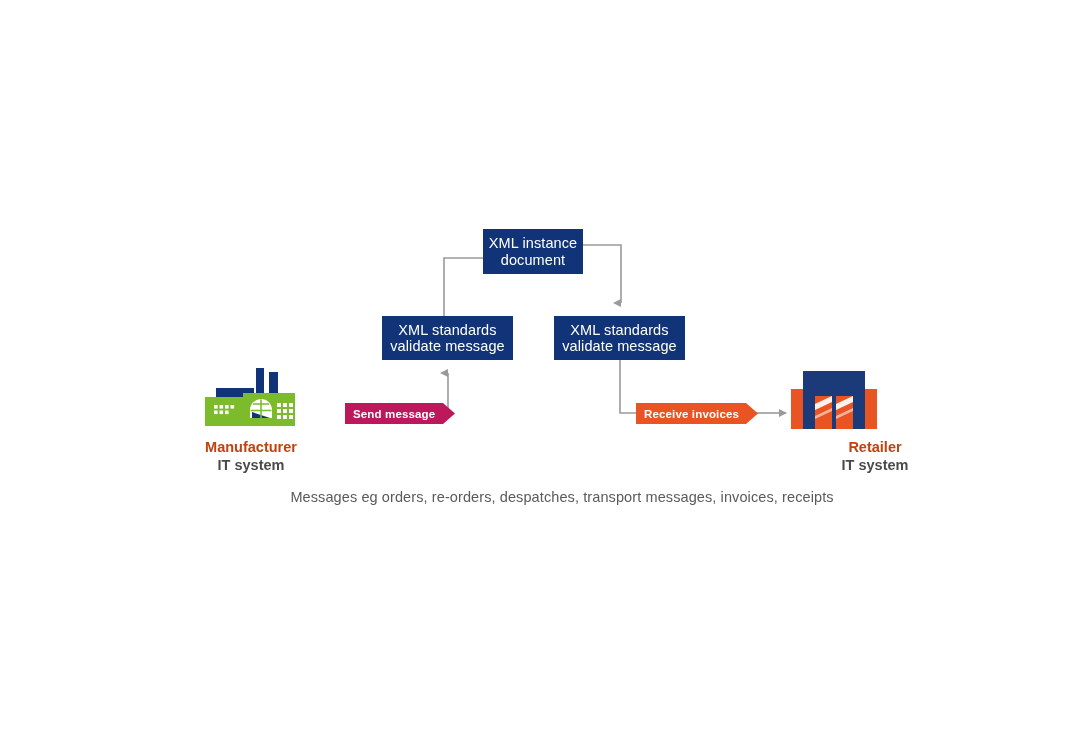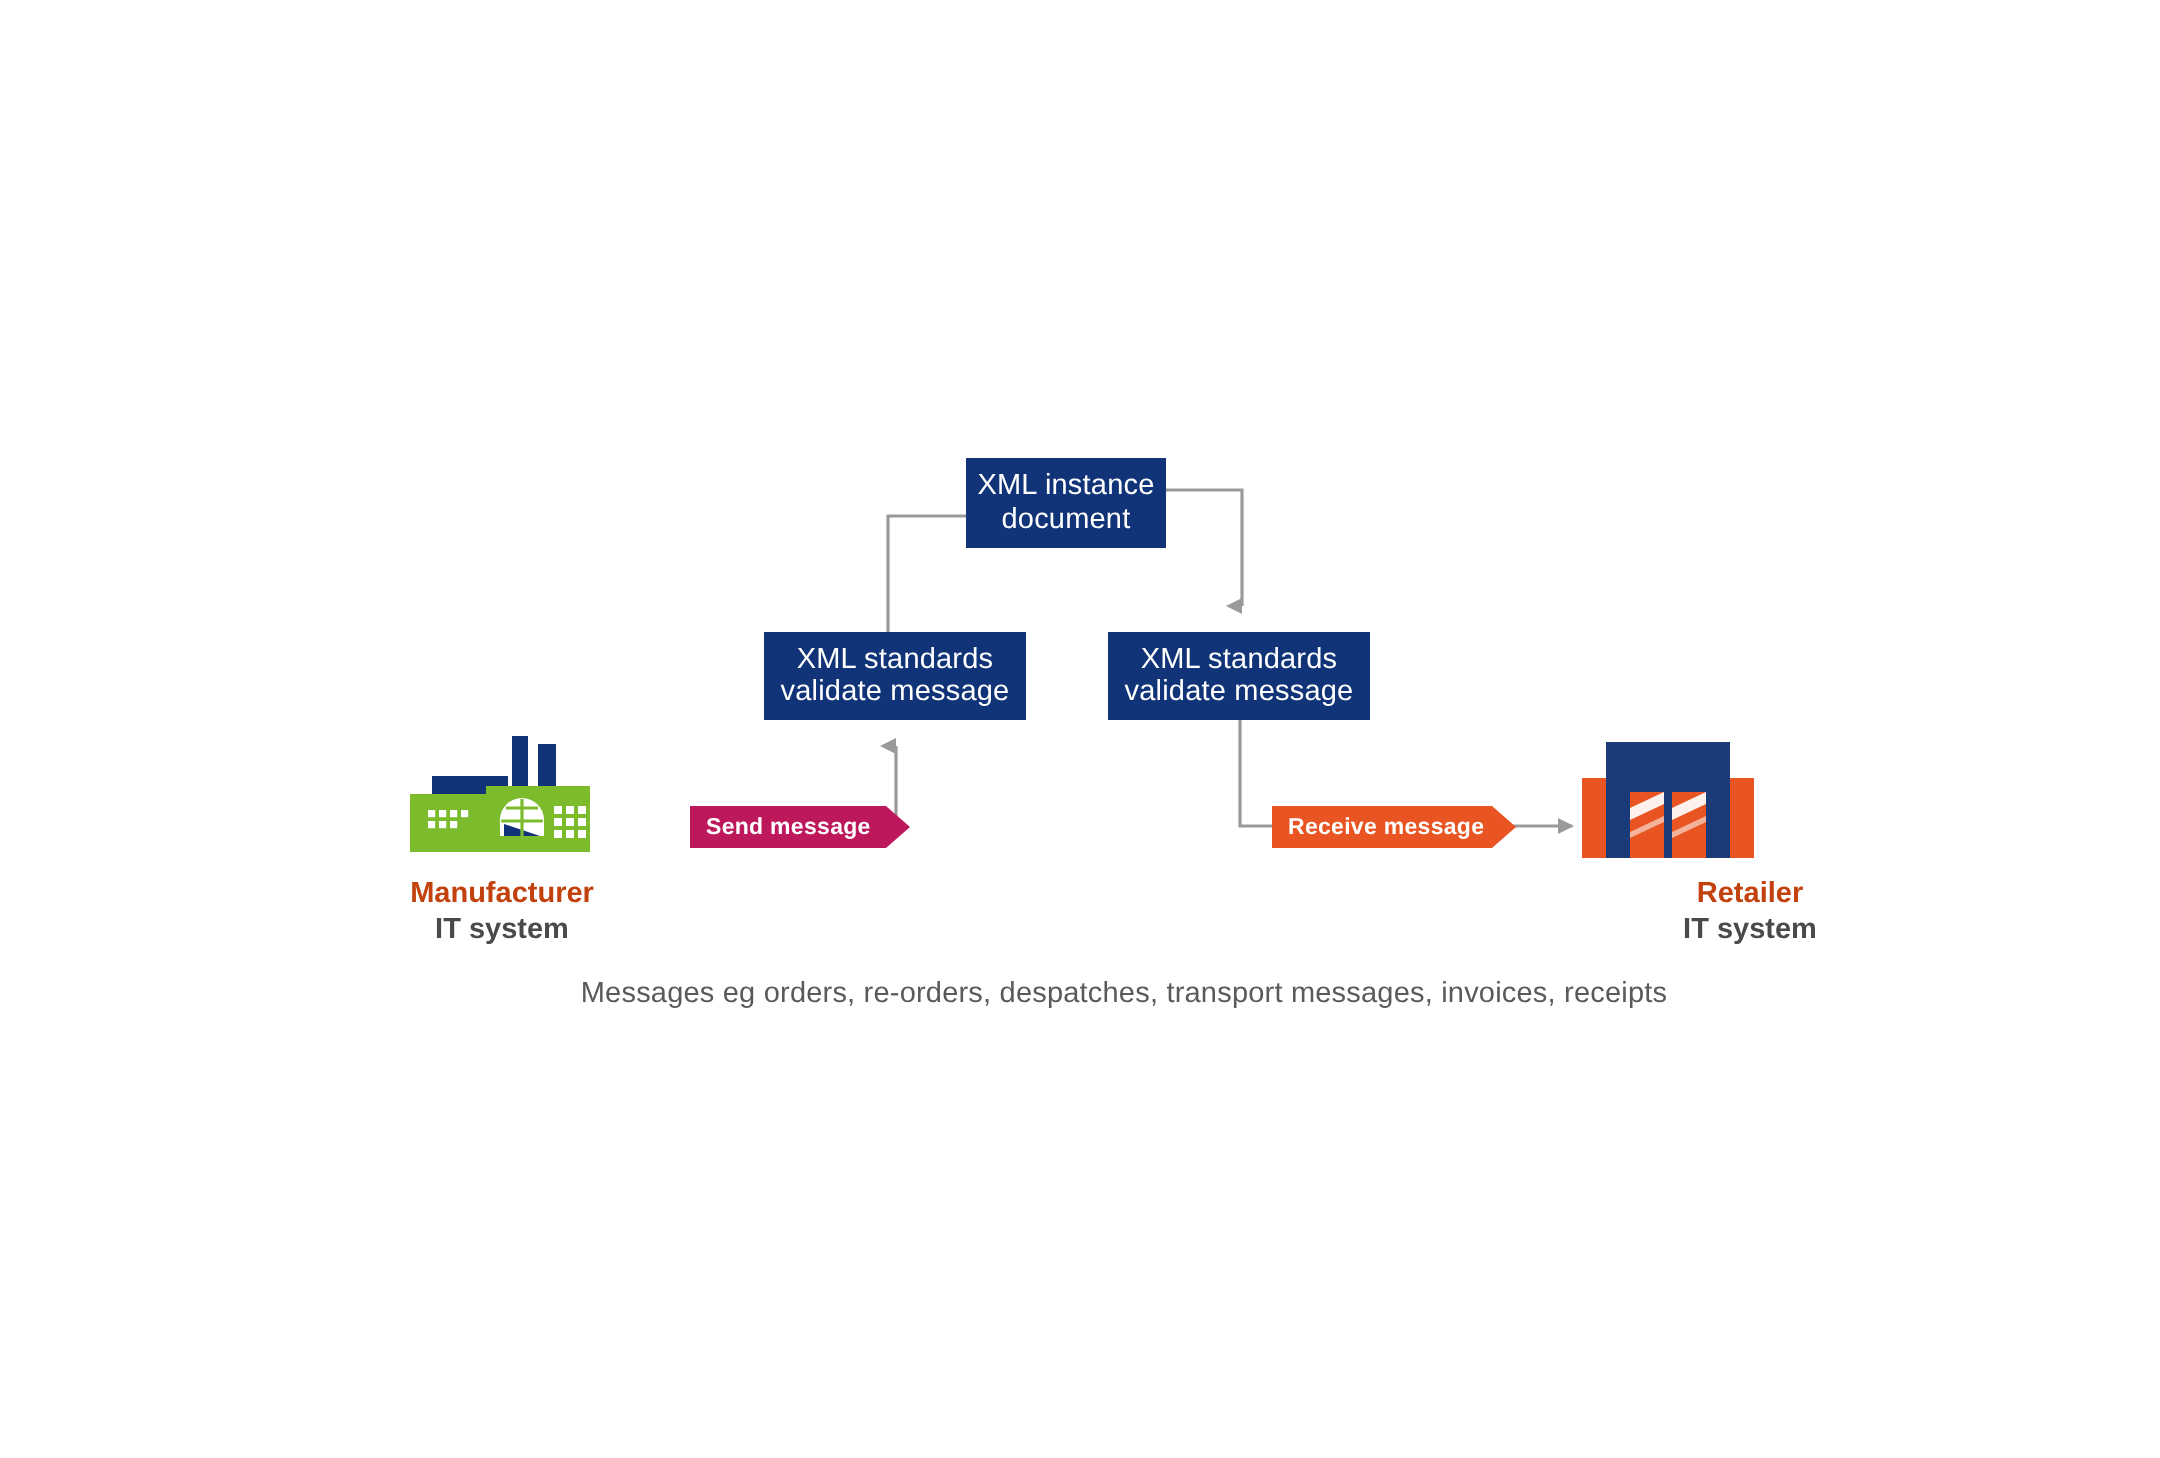--- a/index.html
+++ b/index.html
@@ -157,21 +157,21 @@
 <div class="node" id="node-validate-right">
   <span>XML standards
 validate message</span>
 </div>
 
 <div class="chevron" id="chev-send">
   <span>Send message</span>
 </div>
 
 <div class="chevron" id="chev-receive">
-  <span>Receive message</span>
+  <span>Receive invoices</span>
 </div>
 
 <div class="icon-wrap" id="icon-factory">
   <svg viewBox="0 0 96 62" width="96" height="62" xmlns="http://www.w3.org/2000/svg">
 
     <rect x="53" y="2" width="8" height="26" fill="#113478"></rect>
     <rect x="66" y="6" width="9" height="22" fill="#113478"></rect>
 
     <rect x="13" y="22" width="38" height="16" fill="#113478"></rect>
 

